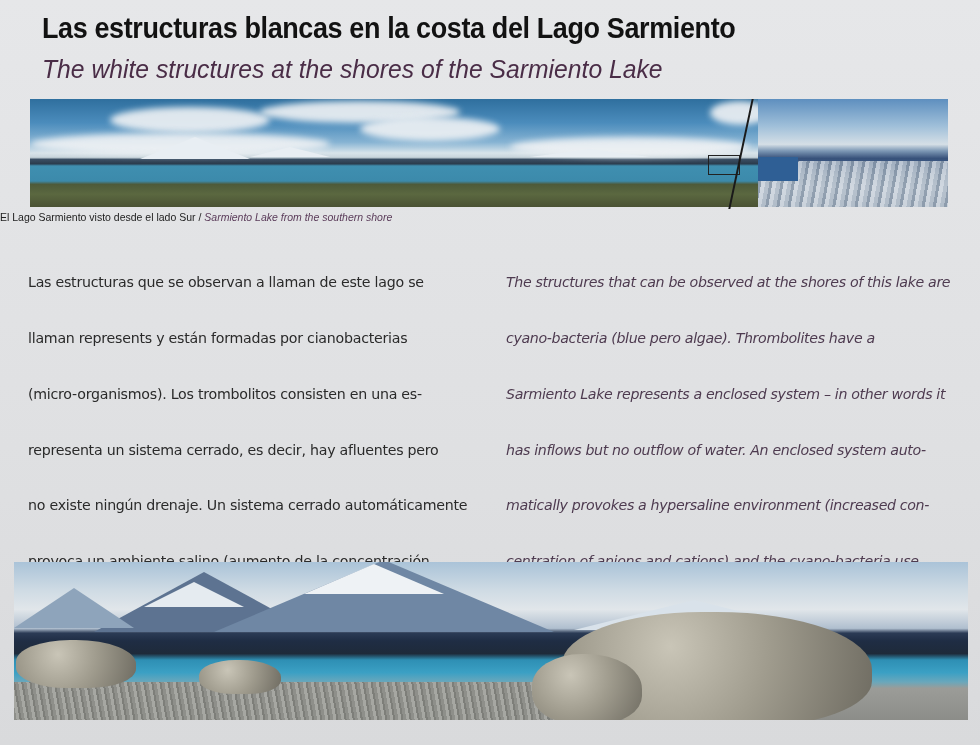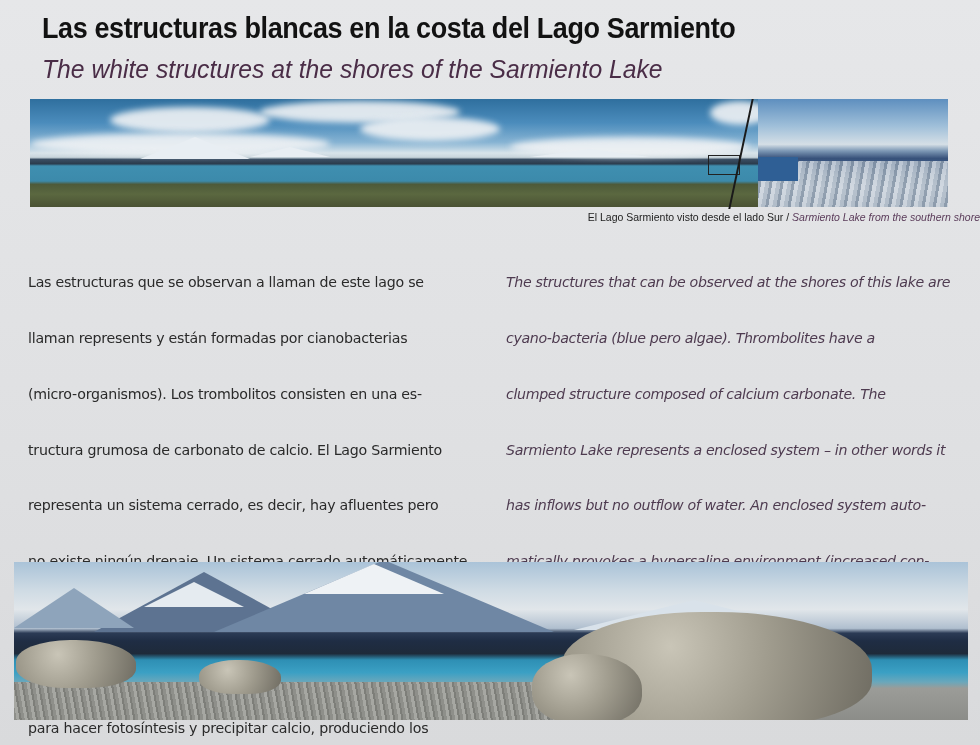--- a/index.html
+++ b/index.html
@@ -45,21 +45,21 @@
     background:
       linear-gradient(180deg,
         #5e8fbf 0%, #9fbfd9 25%, #d5dfe6 42%, #7d98b5 48%,
         #37517a 55%, #3d5a85 60%,
         #8ea0b4 70%, #c5ced8 82%, #9aa8b6 100%);
   }
   .inset .rocks { position: absolute; left: 0; top: 62px; width: 190px; height: 46px;
     background: repeating-linear-gradient(100deg, #b5c0cc 0 4px, #8a99aa 4px 7px, #d3dae2 7px 11px); opacity: 0.85; }
   .inset .water { position: absolute; left: 0; top: 58px; width: 40px; height: 24px; background: #2f5f95; }
   .caption {
-    position: absolute; left: 0; width: 980px; text-align: right;
+    position: absolute; left: 0; width: 980px; text-align: left;
     font-family: "Liberation Sans", sans-serif; font-size: 10.5px; color: #222;
     white-space: nowrap;
   }
   .caption .en { font-style: italic; color: #5a3b59; }
   .cap-top { top: 211px; }
   .cap-bottom { top: 744px; }
   .col {
     position: absolute; top: 236px;
     font-size: 14.2px; line-height: 18.6px;
     white-space: pre; 
@@ -105,40 +105,38 @@
   <div class="rocks"></div>
   <div class="water"></div>
 </div>
 
 <div class="caption cap-top"><span>El Lago Sarmiento visto desde el lado Sur</span><span> / </span><span class="en">Sarmiento Lake from the southern shore</span></div>
 
 <div class="col col-es">
   <span class="ln">Las estructuras que se observan a llaman de este lago se</span>
   <span class="ln">llaman represents y están formadas por cianobacterias</span>
   <span class="ln">(micro-organismos). Los trombolitos consisten en una es-</span>
-  <span class="ln">tructura grumosa de carbonato de calcio. El Lago Sarmiento</span>
   <span class="ln">representa un sistema cerrado, es decir, hay afluentes pero</span>
   <span class="ln">no existe ningún drenaje. Un sistema cerrado automáticamente</span>
   <span class="ln">provoca un ambiente salino (aumento de la concentración</span>
   <span class="ln">de cationes y aniones) y las cianobacterias usan este ambiente</span>
   <span class="ln">para hacer fotosíntesis y precipitar calcio, produciendo los</span>
   
   
   
   
   
   
   
   
 </div>
 
 <div class="col col-en">
   <span class="ln">The structures that can be observed at the shores of this lake are</span>
   <span class="ln">cyano-bacteria (blue pero algae). Thrombolites have a</span>
-  <span class="ln">clumped structure composed of calcium carbonate. The</span>
   <span class="ln">Sarmiento Lake represents a enclosed system – in other words it</span>
   <span class="ln">has inflows but no outflow of water. An enclosed system auto-</span>
   <span class="ln">matically provokes a hypersaline environment (increased con-</span>
   <span class="ln">centration of anions and cations) and the cyano-bacteria use</span>
   <span class="ln">this type of environment to photosynthesise. During photosyn-</span>
   
   
   
   
   

